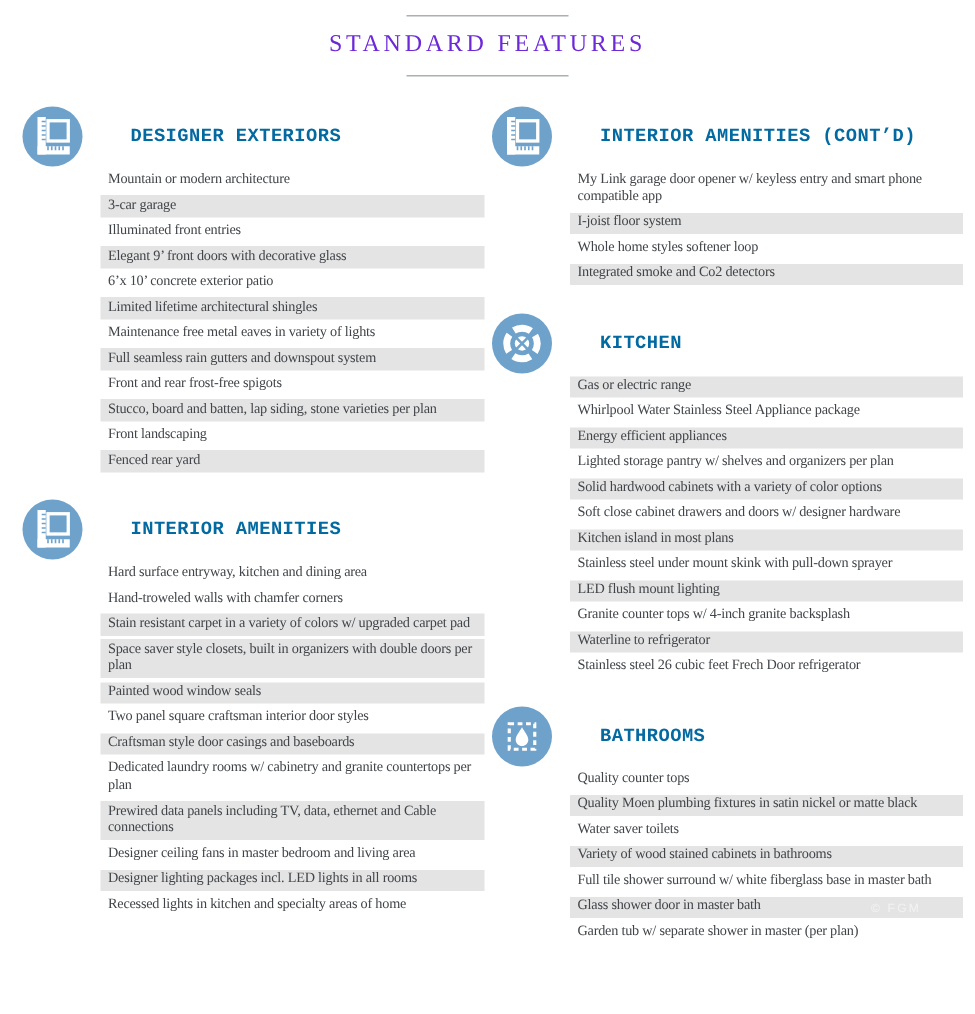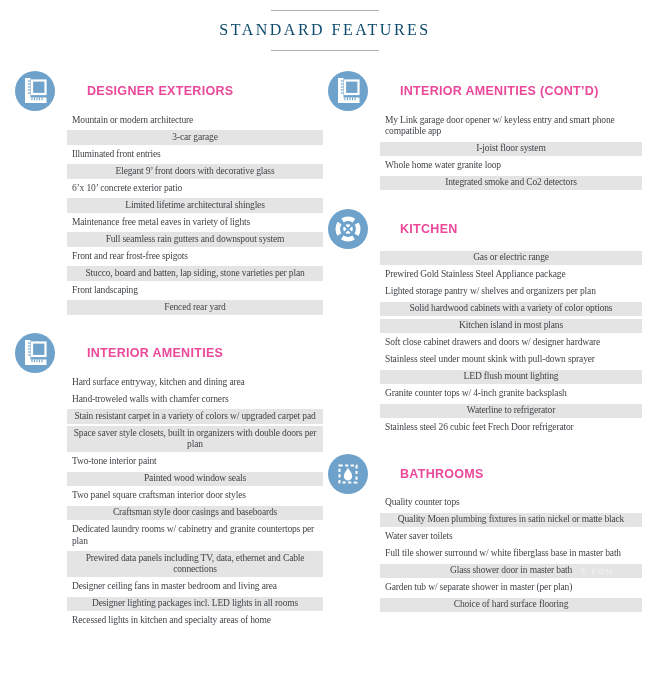--- a/index.html
+++ b/index.html
@@ -4,46 +4,46 @@
 <style>
   html,body { margin:0; padding:0; background:#ffffff; }
   .page {
     width:650px; height:676px; background:#ffffff; position:relative;
     overflow:hidden; font-family:"Liberation Serif", serif;
   }
   .title-block { text-align:center; padding-top:10px; }
   .title-rule { width:108px; height:1px; background:#aab0b6; margin:0 auto; }
   .page-title {
     font-family:"Liberation Serif", serif; font-weight:500; font-size:16px;
-    letter-spacing:2.5px; color:#0c4a6e; margin:10px 0 11px 0;
+    letter-spacing:2.5px; color:#6d28d9; margin:10px 0 11px 0;
   }
   .columns { display:flex; padding-left:15px; margin-top:20px; }
   .col-left  { width:308px; }
   .col-right { width:314px; margin-left:5px; }
 
   .section {
     display:grid; grid-template-columns:52px 1fr; grid-template-rows:40px auto;
     margin-bottom:16px;
   }
   .icon-circle {
     grid-row:1; grid-column:1; width:40px; height:40px; border-radius:50%;
     background:#6fa2cb; display:flex; align-items:center; justify-content:center;
   }
   .icon-circle svg { width:40px; height:40px; display:block; }
   .section-header {
     grid-row:1; grid-column:2; align-self:center;
-    font-family:Liberation Sans, sans-serif; font-weight:bold;
-    font-size:12.5px; letter-spacing:0.3px; color:#ec4899;padding-left:20px;
+    font-family:Liberation Mono, monospace; font-weight:bold;
+    font-size:12.5px; letter-spacing:0.3px; color:#0369a1;padding-left:20px;
   }
   .rows { grid-row:2; grid-column:2; margin-top:2px; }
   .row {
     position:relative; padding:1.5px 5px; margin-bottom:2.5px;
     font-size:9.5px; line-height:11.5px; letter-spacing:-0.15px; color:#414549;
   }
-  .row.shaded { background:#e4e4e4;text-align:center; }
+  .row.shaded { background:#e4e4e4; }
   .watermark {
     position:absolute; right:28px; top:2.5px; color:#ffffff; opacity:0.55;
     font-family:"Liberation Sans", sans-serif; font-size:8px; letter-spacing:1.5px;
   }
 </style>
 </head>
 <body>
 
 <div class="page">
 
@@ -113,21 +113,20 @@
               <line x1="27" y1="26.5" x2="27" y2="29.2"></line>
             </g>
           </svg>
         </span>
         <div class="section-header">INTERIOR AMENITIES</div>
         <div class="rows">
             <div class="row"><span>Hard surface entryway, kitchen and dining area</span></div>
             <div class="row"><span>Hand-troweled walls with chamfer corners</span></div>
             <div class="row shaded"><span>Stain resistant carpet in a variety of colors w/ upgraded carpet pad</span></div>
             <div class="row shaded"><span>Space saver style closets, built in organizers with double doors per plan</span></div>
-            <div class="row"><span>Two-tone interior paint</span></div>
             <div class="row shaded"><span>Painted wood window seals</span></div>
             <div class="row"><span>Two panel square craftsman interior door styles</span></div>
             <div class="row shaded"><span>Craftsman style door casings and baseboards</span></div>
             <div class="row"><span>Dedicated laundry rooms w/ cabinetry and granite countertops per plan</span></div>
             <div class="row shaded"><span>Prewired data panels including TV, data, ethernet and Cable connections</span></div>
             <div class="row"><span>Designer ceiling fans in master bedroom and living area</span></div>
             <div class="row shaded"><span>Designer lighting packages incl. LED lights in all rooms</span></div>
             <div class="row"><span>Recessed lights in kitchen and specialty areas of home</span></div>
           </div>
       </div>
@@ -153,44 +152,45 @@
               <line x1="22" y1="26.5" x2="22" y2="29.2"></line>
                 <line x1="24.5" y1="26.5" x2="24.5" y2="29.2"></line>
               <line x1="27" y1="26.5" x2="27" y2="29.2"></line>
             </g>
           </svg>
         </span>
         <div class="section-header">INTERIOR AMENITIES (CONT’D)</div>
         <div class="rows">
             <div class="row"><span>My Link garage door opener w/ keyless entry and smart phone compatible app</span></div>
             <div class="row shaded"><span>I-joist floor system</span></div>
-            <div class="row"><span>Whole home water granite loop</span></div>
+            <div class="row"><span>Whole home styles softener loop</span></div>
             <div class="row shaded"><span>Integrated smoke and Co2 detectors</span></div>
           </div>
       </div>
 
       <div class="section">
         <span class="icon-circle">
           <svg viewBox="0 0 40 40">
             <circle cx="20" cy="20" r="10.2" fill="none" stroke="#fff" stroke-width="4.6" stroke-dasharray="12.02 4" stroke-dashoffset="6.01"></circle>
             <g transform="rotate(45 20 20)">
               <circle cx="20" cy="20" r="4.8" fill="#fff"></circle>
               <line x1="14" y1="20" x2="26" y2="20" stroke="#6fa2cb" stroke-width="1.8"></line>
               <line x1="20" y1="14" x2="20" y2="26" stroke="#6fa2cb" stroke-width="1.8"></line>
             </g>
           </svg>
         </span>
         <div class="section-header">KITCHEN</div>
         <div class="rows">
             <div class="row shaded"><span>Gas or electric range</span></div>
-            <div class="row"><span>Prewired Gold Stainless Steel Appliance package</span></div>
+            <div class="row"><span>Whirlpool Water Stainless Steel Appliance package</span></div>
+            <div class="row shaded"><span>Energy efficient appliances</span></div>
             <div class="row"><span>Lighted storage pantry w/ shelves and organizers per plan</span></div>
             <div class="row shaded"><span>Solid hardwood cabinets with a variety of color options</span></div>
+            <div class="row"><span>Soft close cabinet drawers and doors w/ designer hardware</span></div>
             <div class="row shaded"><span>Kitchen island in most plans</span></div>
-            <div class="row"><span>Soft close cabinet drawers and doors w/ designer hardware</span></div>
             <div class="row"><span>Stainless steel under mount skink with pull-down sprayer</span></div>
             <div class="row shaded"><span>LED flush mount lighting</span></div>
             <div class="row"><span>Granite counter tops w/ 4-inch granite backsplash</span></div>
             <div class="row shaded"><span>Waterline to refrigerator</span></div>
             <div class="row"><span>Stainless steel 26 cubic feet Frech Door refrigerator</span></div>
           </div>
       </div>
 
       <div class="section">
         <span class="icon-circle">
@@ -198,22 +198,22 @@
             <rect x="11.5" y="11.5" width="17" height="17" fill="none" stroke="#fff" stroke-width="2.1" stroke-dasharray="3.2 2.4"></rect>
             <path d="M20 13.8 C18.3 16.8 15.8 19.5 15.8 22.2 C15.8 24.6 17.7 26.4 20 26.4
                      C22.3 26.4 24.2 24.6 24.2 22.2 C24.2 19.5 21.7 16.8 20 13.8 Z" fill="#fff"></path>
           </svg>
         </span>
         <div class="section-header">BATHROOMS</div>
         <div class="rows">
             <div class="row"><span>Quality counter tops</span></div>
             <div class="row shaded"><span>Quality Moen plumbing fixtures in satin nickel or matte black</span></div>
             <div class="row"><span>Water saver toilets</span></div>
+            <div class="row shaded"><span>Variety of wood stained cabinets in bathrooms</span></div>
             <div class="row"><span>Full tile shower surround w/ white fiberglass base in master bath</span></div>
             <div class="row shaded"><span>Glass shower door in master bath</span><span class="watermark">© FGM</span></div>
             <div class="row"><span>Garden tub w/ separate shower in master (per plan)</span></div>
-            <div class="row shaded"><span>Choice of hard surface flooring</span></div>
           </div>
       </div>
 
     </div>
   </div>
 </div>
 
 </body></html>

